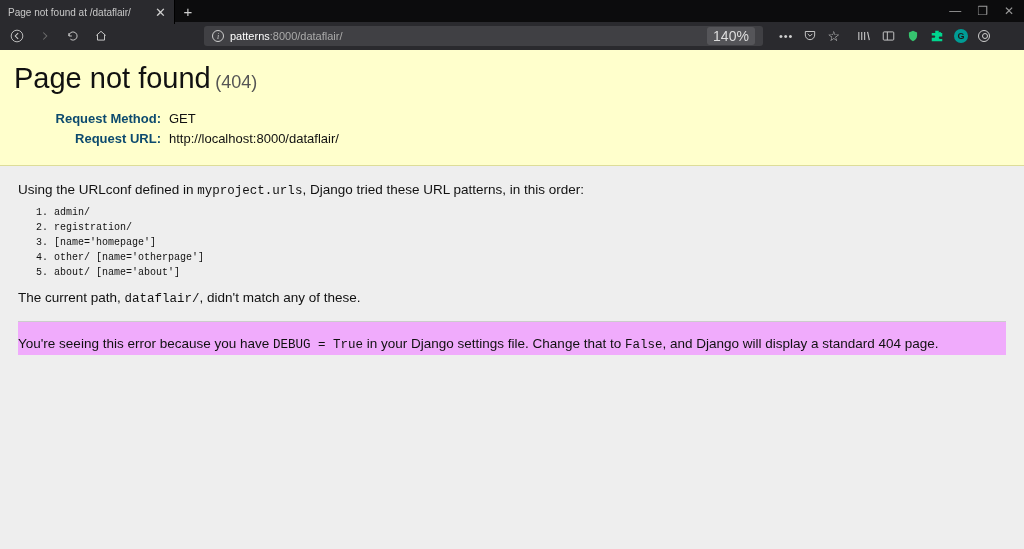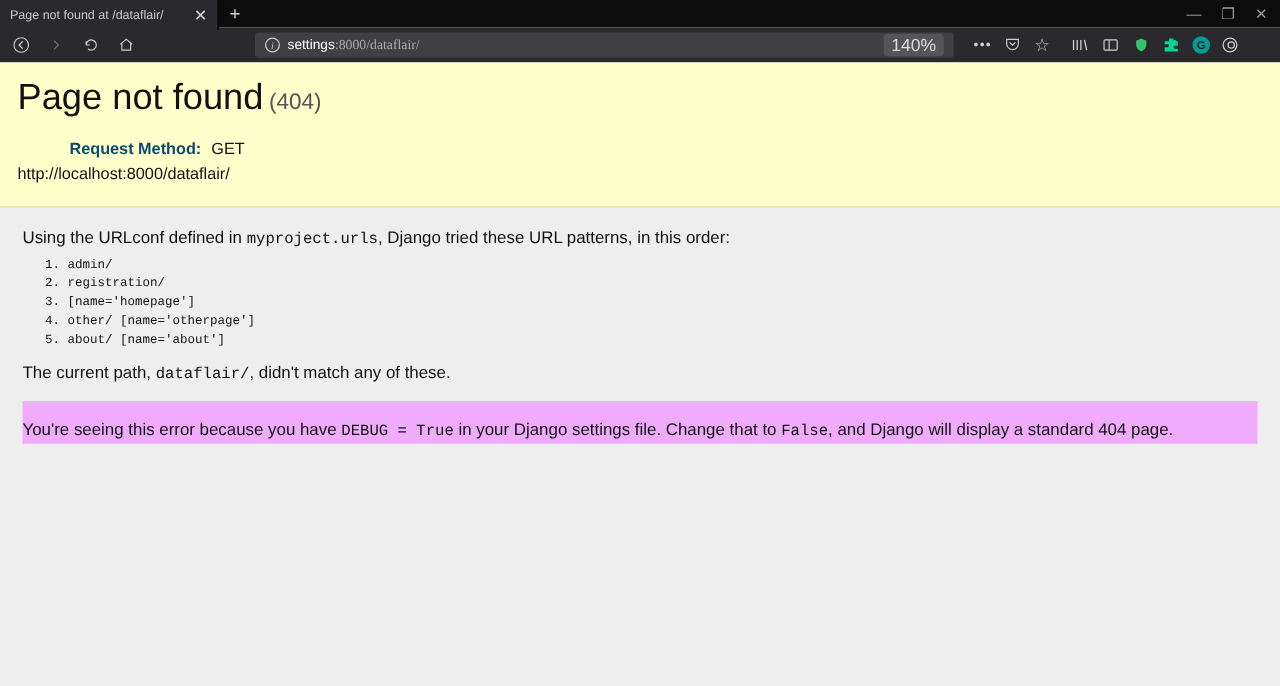--- a/index.html
+++ b/index.html
@@ -92,21 +92,21 @@
     font-size: 11px;
     gap: 6px;
   }
   .url-info-icon {
     width: 12px; height: 12px; border: 1px solid #cfcfcf; border-radius: 50%;
     display: inline-flex; align-items: center; justify-content: center;
     font-size: 8px; font-style: italic; font-family: Georgia, serif;
   }
   .url-text { flex: 1; white-space: nowrap; overflow: hidden; }
   .url-host { color: #fff; }
-  .url-rest { color: #aaaaaa; font-family: Liberation Serif, serif; }
+  .url-rest { color: #aaaaaa; }
   .zoom-badge {
     background: #555559;
     border-radius: 3px;
     padding: 1px 6px;
     font-size: 14px;
     color: #ddd;
   }
   .addr-actions {
     display: flex; align-items: center; gap: 10px; padding: 0 6px;
   }
@@ -240,21 +240,21 @@
   </span>
   <span class="nav-btn">
     <svg viewBox="0 0 24 24">
       <path d="M4 11l8-7 8 7M6 10v9h12v-9" fill="none" stroke="#cfcfcf" stroke-width="1.6"></path>
     </svg>
   </span>
 
   <div class="url-bar">
     <span class="url-info-icon">i</span>
     <span class="url-text">
-      <span class="url-host">settings</span><span class="url-rest">:8000/dataflair/</span>
+      <span class="url-host">patterns</span><span class="url-rest">:8000/dataflair/</span>
     </span>
     <span class="zoom-badge">140%</span>
   </div>
 
   <div class="addr-actions">
     <span style="letter-spacing:1px;font-size:11px;">•••</span>
     <span>
       <svg width="14" height="14" viewBox="0 0 24 24">
         <path d="M4 6h16v6a8 8 0 0 1-16 0V6zM8 10l4 4 4-4" fill="none" stroke="#cfcfcf" stroke-width="1.6"></path>
       </svg>
@@ -301,20 +301,21 @@
 <div class="page">
   <div class="summary">
     <h1>Page not found</h1>
     <span class="code404">(404)</span>
     <div class="meta">
       <div class="meta-row">
         <div class="meta-label">Request Method:</div>
         <div class="meta-value">GET</div>
       </div>
       <div class="meta-row">
+        <div class="meta-label">Request URL:</div>
         <div class="meta-value">http://localhost:8000/dataflair/</div>
       </div>
     </div>
   </div>
 
   <div class="body">
     <p>
       <span>Using the URLconf defined in </span><code>myproject.urls</code><span>, Django tried these URL patterns, in this order:</span>
     </p>
     <ol class="patterns" id="pattern-list">

